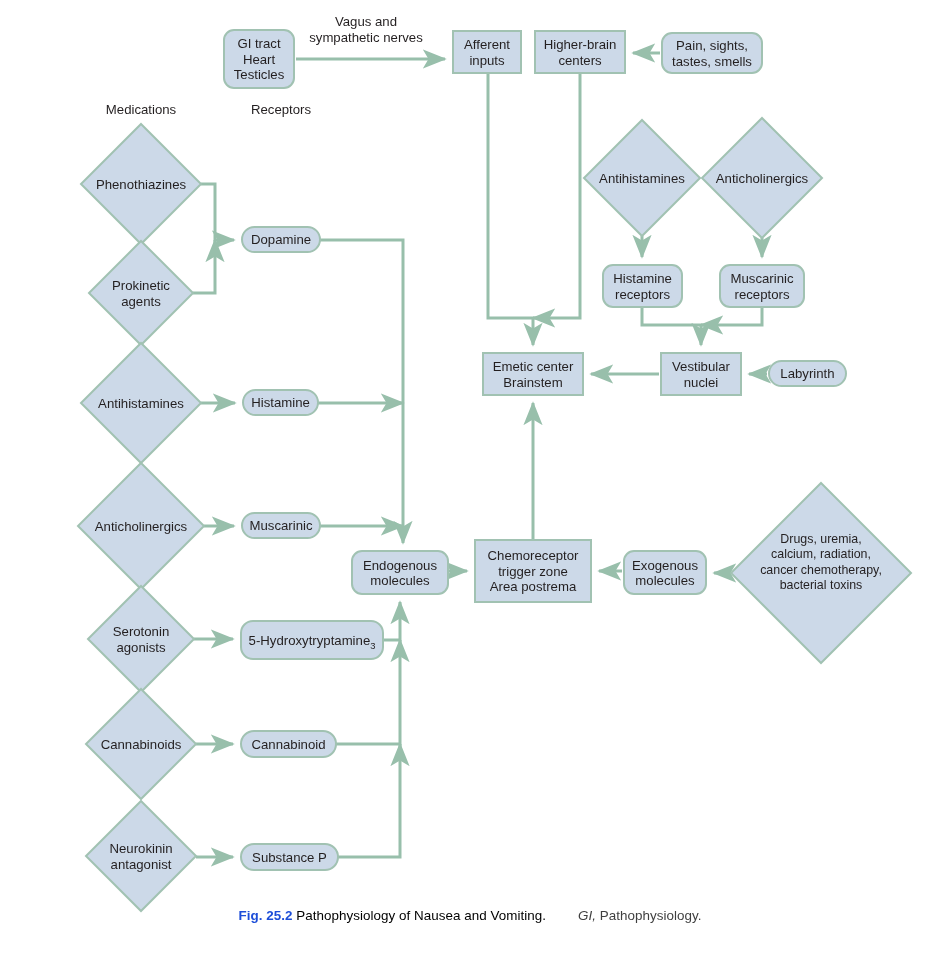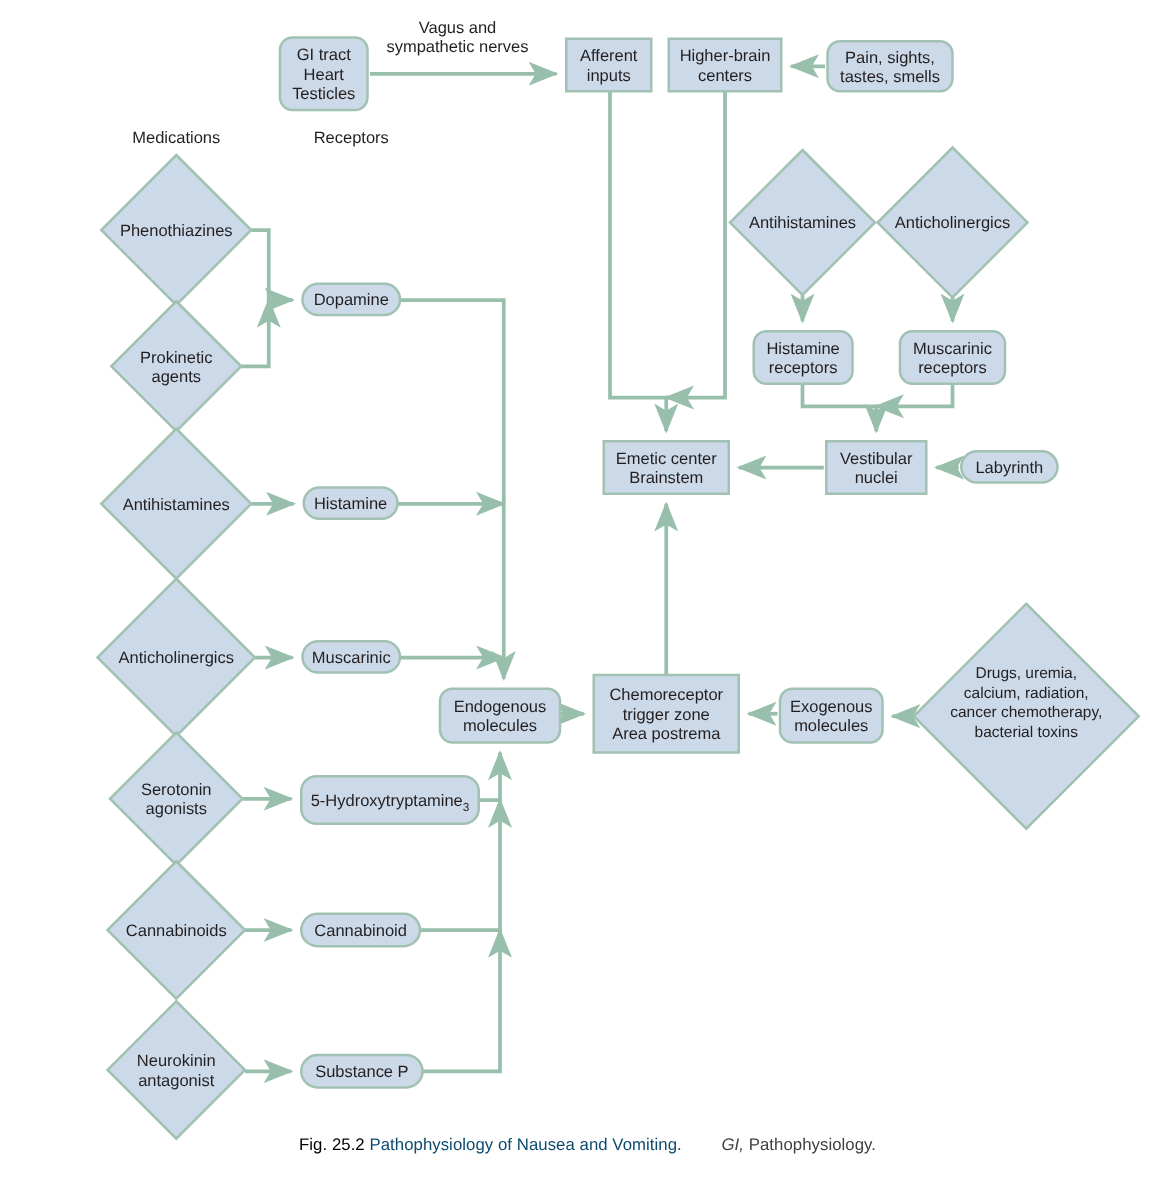--- a/index.html
+++ b/index.html
@@ -54,26 +54,26 @@
     left: 0;
     top: 908px;
     width: 940px;
     text-align: center;
     font-family: "Liberation Sans", sans-serif;
     font-size: 13.4px;
     color: #3f3f3f;
     letter-spacing: 0.05px;
   }
   .caption .fig-no {
+    color: #1d4ed8;
+    font-weight: bold;
+    text-align: center;
+  }
+  .caption .fig-title {
     color: #000000;
-    font-weight: normal;
-    text-align: center;
-  }
-  .caption .fig-title {
-    color: #0c4a6e;
   }
   .caption .abbr-term {
     font-style: italic;
     margin-left: 28px;
   }
 </style>
 </head>
 <body>
 
 <div id="diagram-root">

